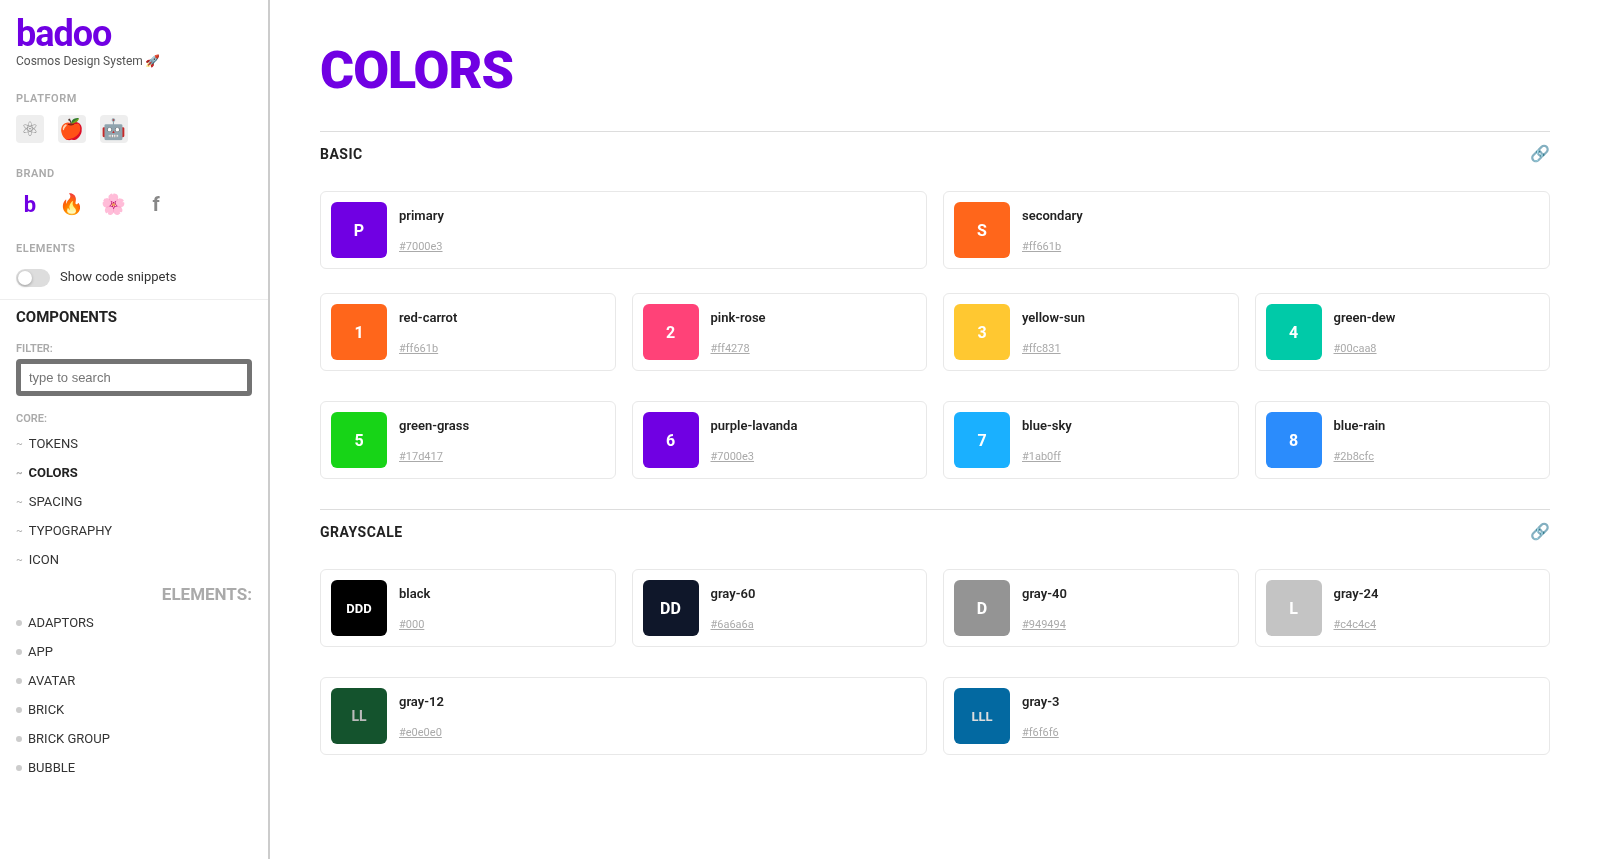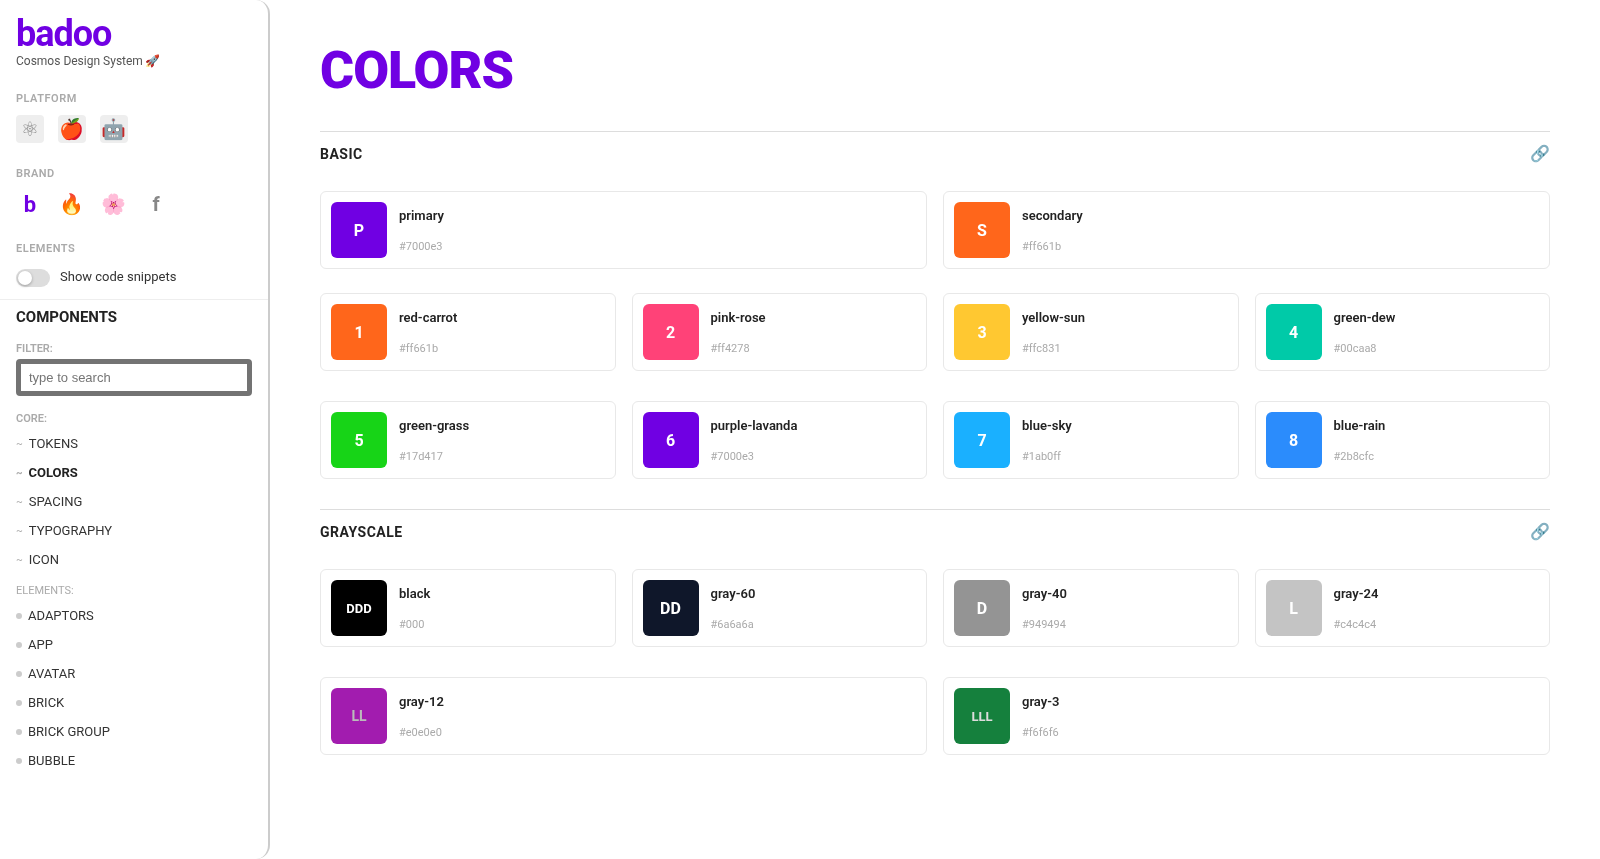--- a/index.html
+++ b/index.html
@@ -6,21 +6,20 @@
     body { font-family: -apple-system, BlinkMacSystemFont, 'Segoe UI', Roboto, sans-serif; display: flex; height: 100vh; overflow: hidden; background: #fff; }
 
     
     #sidebar {
       width: 270px;
       min-width: 270px;
       border-right: 2px solid #ccc;
       overflow-y: auto;
       padding: 16px 0;
       background: #fff;
-      border-radius: 14px;
     }
     .sidebar-logo {
       padding: 0 16px 12px;
     }
     .logo-text {
       font-size: 36px;
       font-weight: 700;
       color: #7000e3;
       letter-spacing: -1px;
       line-height: 1;
@@ -129,24 +128,25 @@
     }
     .nav-item.active { font-weight: 700; color: #222; }
     .nav-item .chevron { font-size: 10px; color: #aaa; }
     .nav-item .dot {
       width: 6px; height: 6px;
       border-radius: 50%;
       background: #ccc;
       display: inline-block;
     }
     .elements-label {
-      font-size: 11px;
+      font-size: 17px;
       color: #aaa;
-      font-weight: 400;
+      font-weight: 700;
       padding: 10px 16px 4px;
+      text-align: right;
     }
 
     
     #main {
       flex: 1;
       overflow-y: auto;
       padding: 40px 50px;
       background: #fff;
     }
     .page-title {
@@ -199,21 +199,21 @@
       display: flex;
       align-items: center;
       justify-content: center;
       font-weight: 700;
       font-size: 16px;
       color: #fff;
       flex-shrink: 0;
     }
     .color-info { display: flex; flex-direction: column; }
     .color-name { font-size: 13px; font-weight: 600; color: #222; text-align: right; }
-    .color-hex { font-size: 11px; color: #aaa; margin-top: 17px; }
+    .color-hex { font-size: 11px; color: #aaa; margin-top: 17px; text-decoration: underline; }
   </style>
 </head>
 <body>
 
 <div id="sidebar">
   <div class="sidebar-logo">
     <div class="logo-text">badoo</div>
     <div class="logo-subtitle">Cosmos Design System 🚀</div>
   </div>
 
@@ -416,27 +416,27 @@
       <div class="color-swatch" style="background:#c4c4c4;">L</div>
       <div class="color-info">
         <span class="color-name">gray-24</span>
         <span class="color-hex">#c4c4c4</span>
       </div>
     </div>
   </div>
 
   <div class="color-grid-2">
     <div class="color-card">
-      <div class="color-swatch" style="background:#a21caf; color:#bbb; font-size:14px;">LL</div>
+      <div class="color-swatch" style="background:#14532d; color:#bbb; font-size:14px;">LL</div>
       <div class="color-info">
         <span class="color-name">gray-12</span>
         <span class="color-hex">#e0e0e0</span>
       </div>
     </div>
     <div class="color-card">
-      <div class="color-swatch" style="background:#15803d; color:#ddd; font-size:13px;">LLL</div>
+      <div class="color-swatch" style="background:#0369a1; color:#ddd; font-size:13px;">LLL</div>
       <div class="color-info">
         <span class="color-name">gray-3</span>
         <span class="color-hex">#f6f6f6</span>
       </div>
     </div>
   </div>
 </div>
 
 </body></html>

